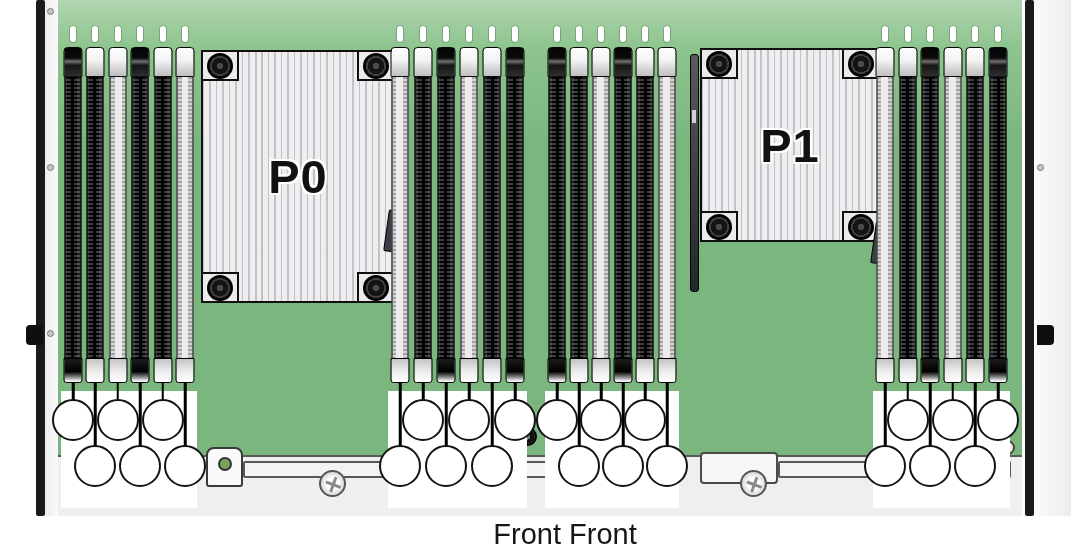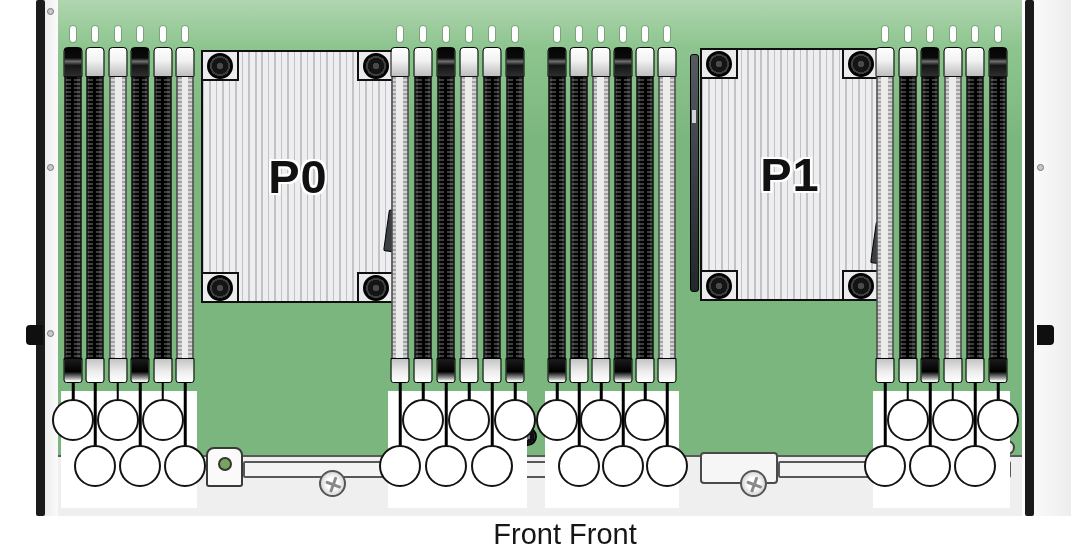--- a/index.html
+++ b/index.html
@@ -126,21 +126,21 @@
         <div class="hs-screw"></div>
       </div>
     <div class="hs-label">P0</div>
   </div>
   <div class="hs-handle" style="left:392px;top:58px;height:230px;"></div>
   <div class="hs-hook" style="left:386px;top:210px;"></div>
 
   <div class="hs-lever" style="left:690px;top:54px;height:238px;">
     <div class="hs-lever-band"></div>
   </div>
-  <div class="heatsink" style="left:700px;top:48px;width:180px;height:253px;">
+  <div class="heatsink" style="left:700px;top:48px;width:180px;height:194px;">
     <div class="hs-pad" style="left:-2px;top:-2px;">
         <div class="hs-screw"></div>
       </div>
     <div class="hs-pad" style="right:-2px;top:-2px;">
         <div class="hs-screw"></div>
       </div>
     <div class="hs-pad" style="left:-2px;bottom:-2px;">
         <div class="hs-screw"></div>
       </div>
     <div class="hs-pad" style="right:-2px;bottom:-2px;">

